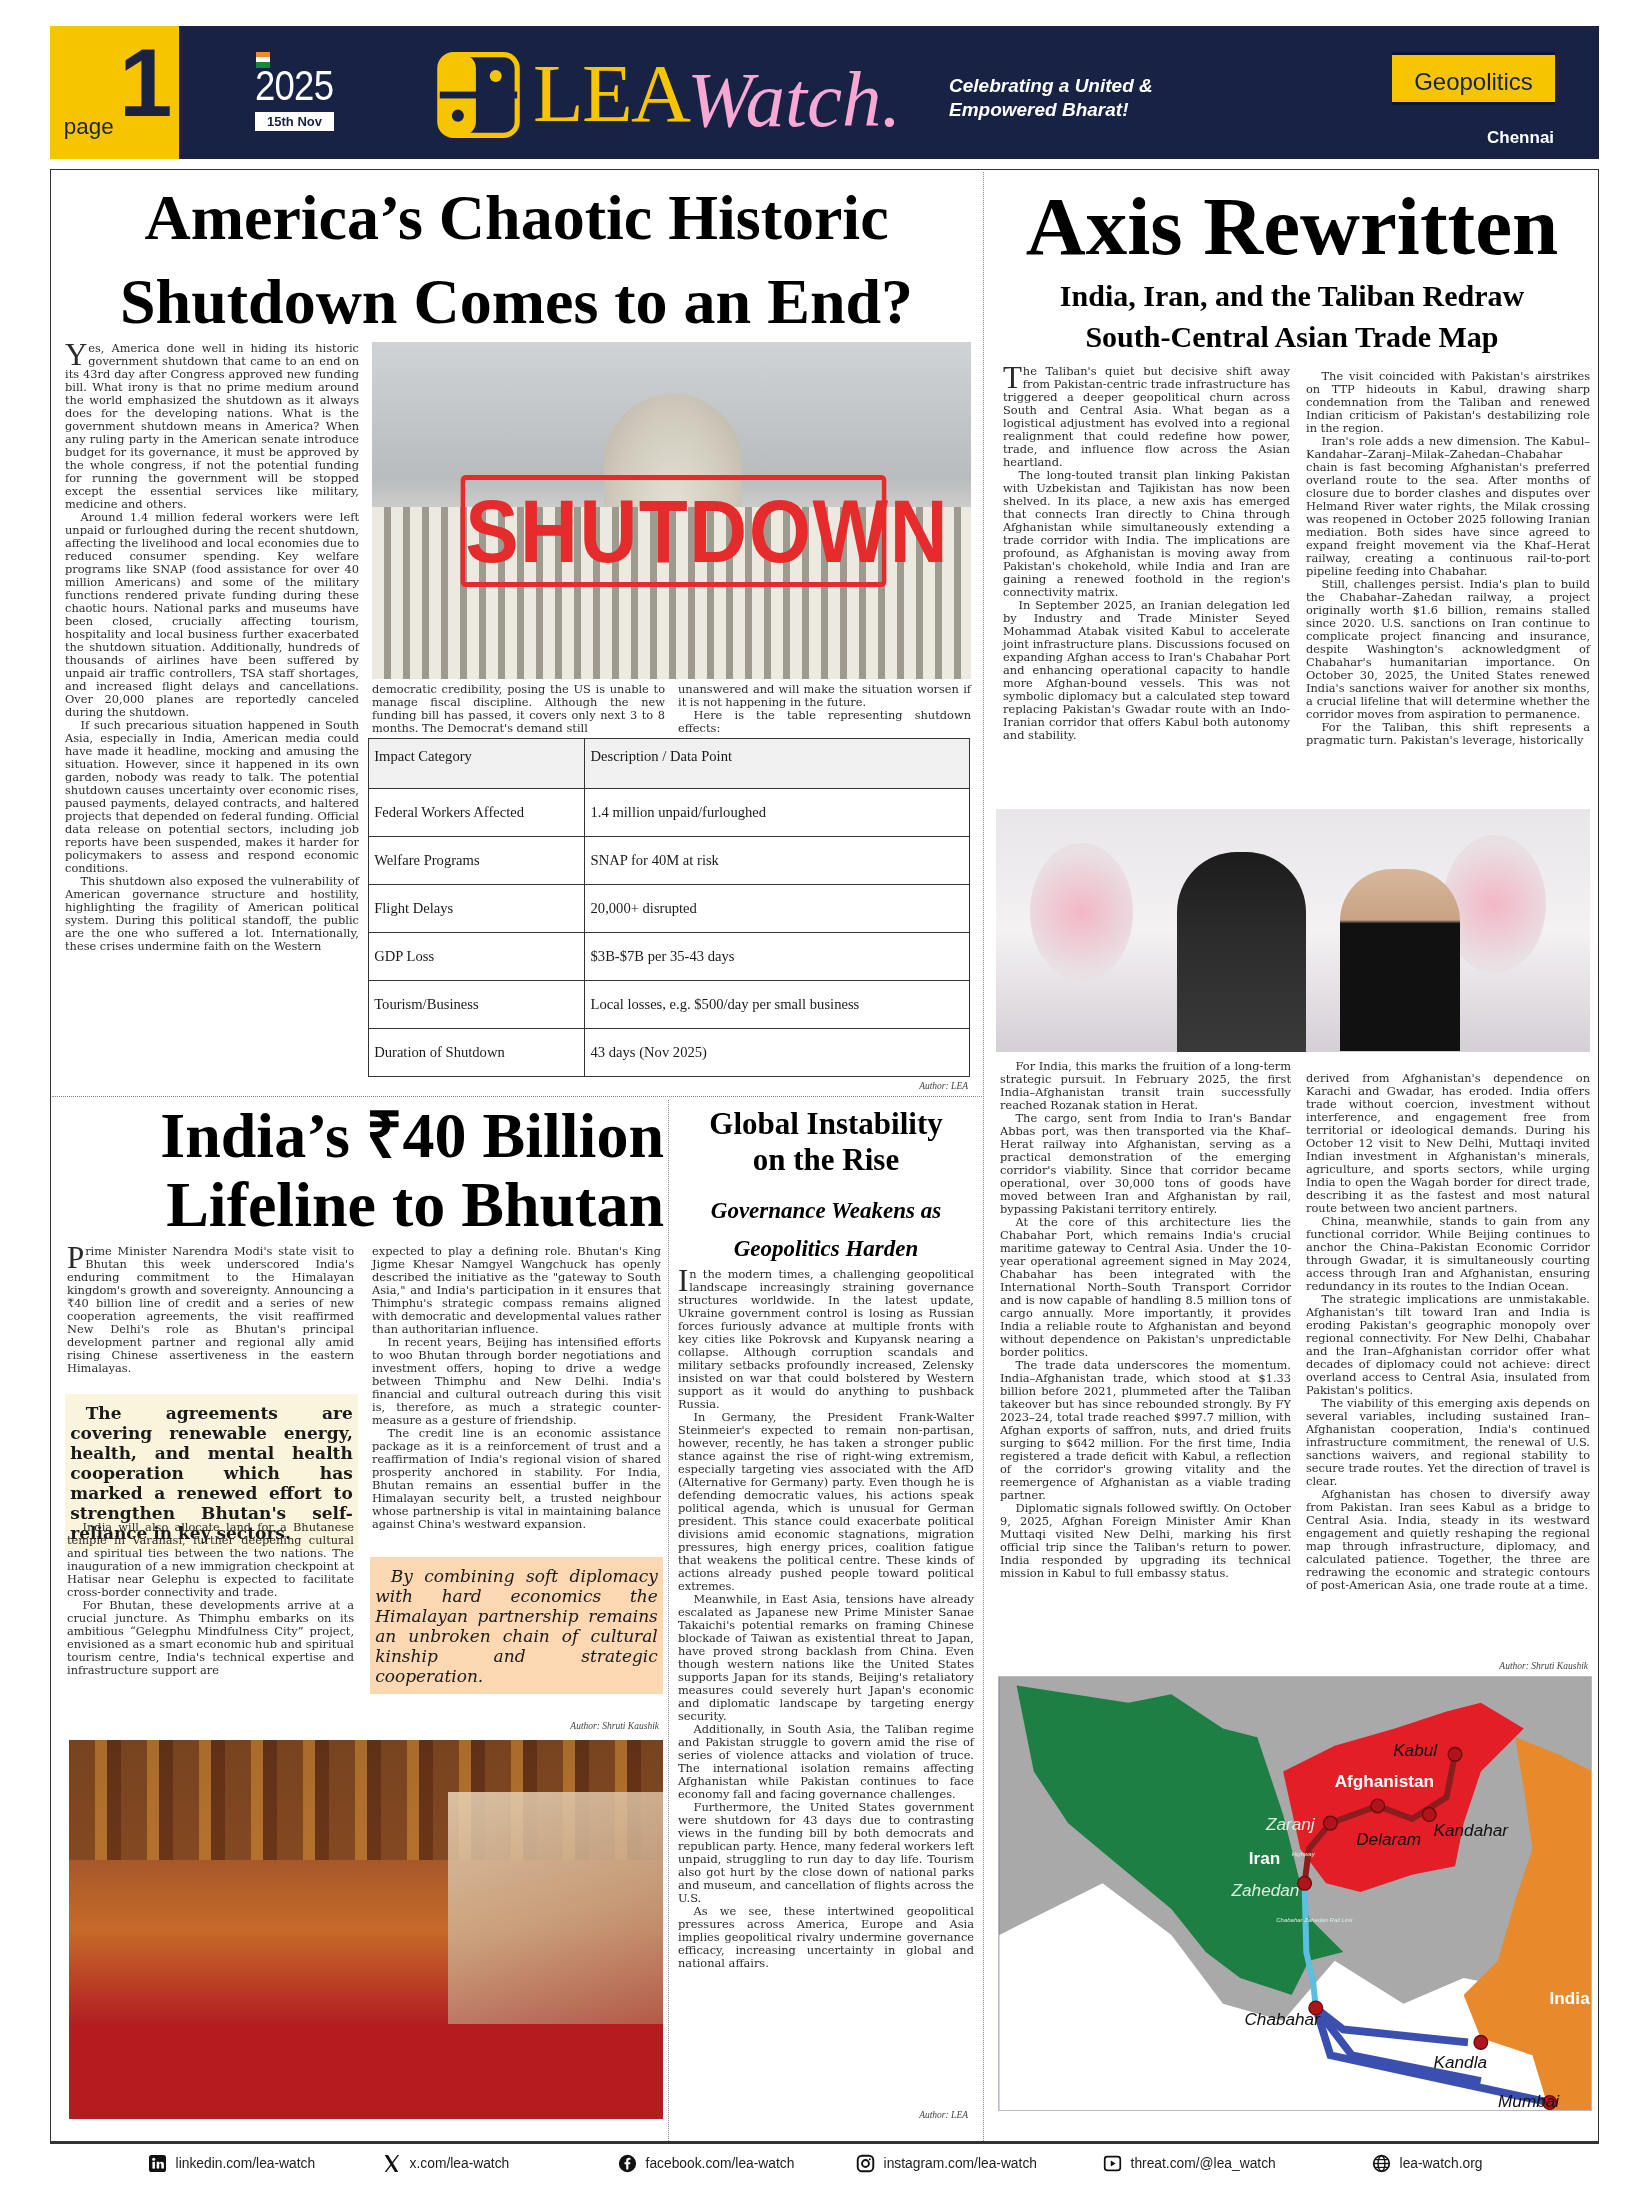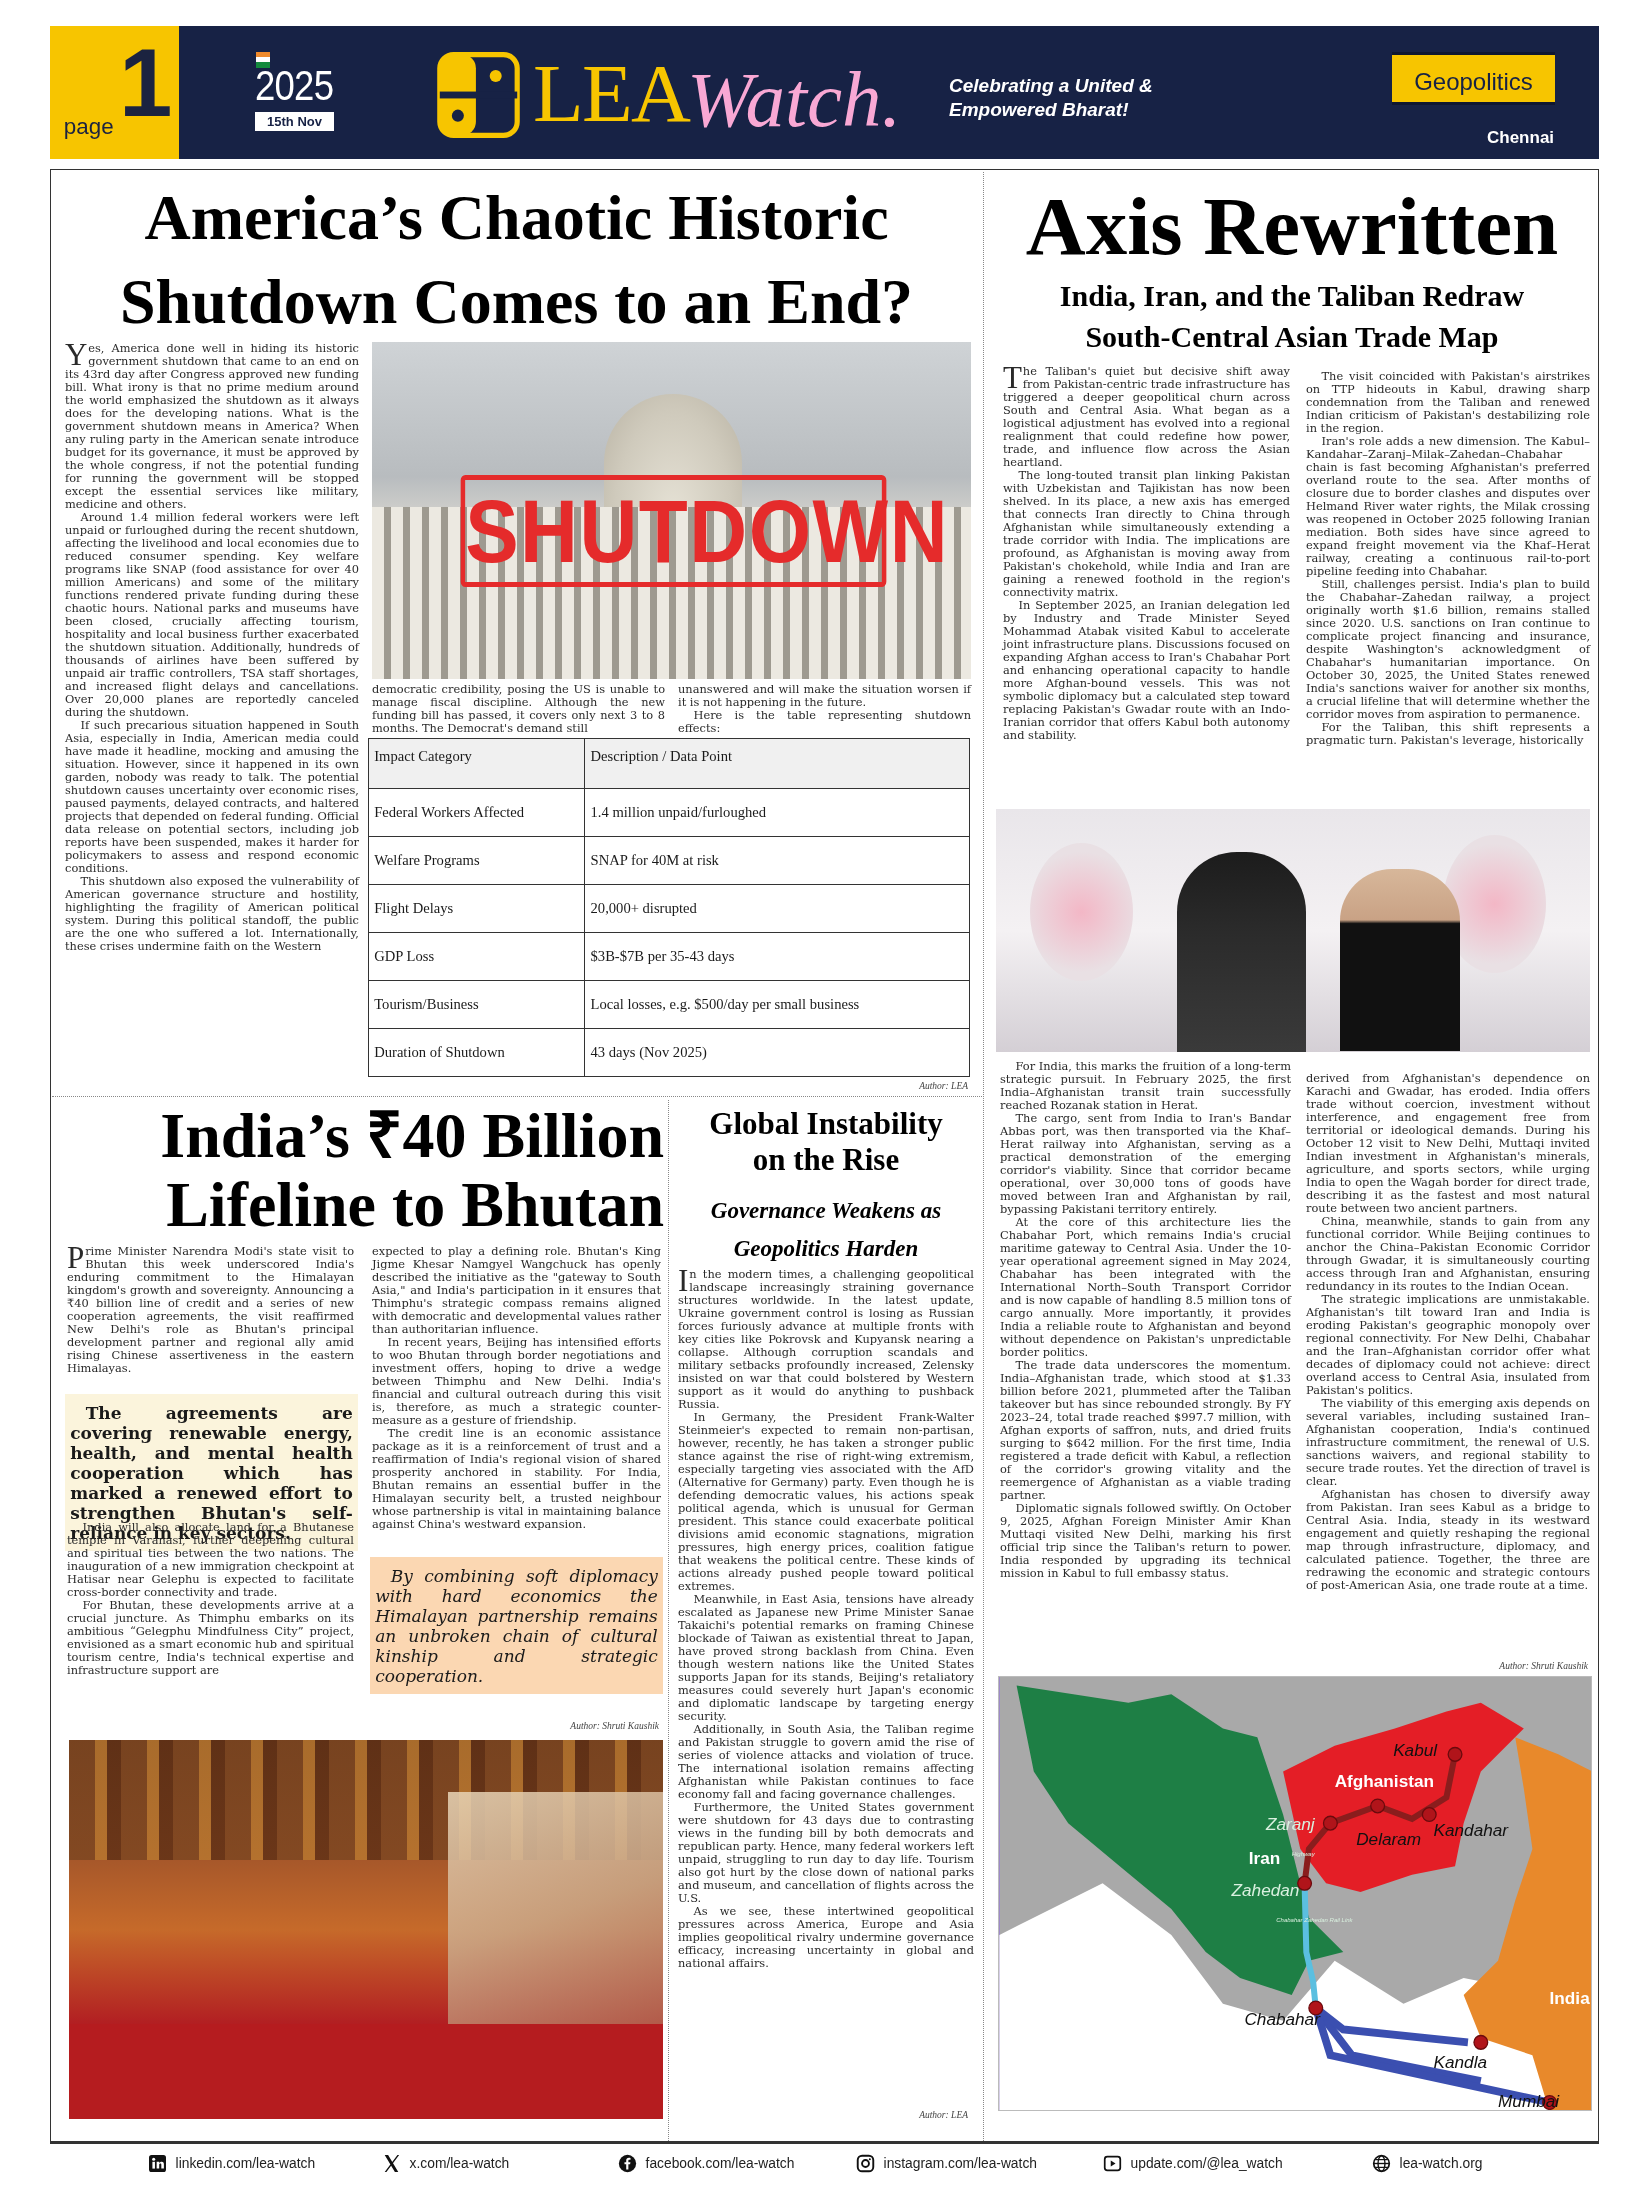--- a/index.html
+++ b/index.html
@@ -324,21 +324,21 @@
       </span>
     <span>instagram.com/lea-watch</span>
   </a>
   <a class="fi" style="left:1103px;">
     <span class="ico">
         <svg width="19" height="19" viewBox="0 0 22 22">
           <rect x="2" y="3" width="18" height="16" rx="3" fill="none" stroke="#111" stroke-width="2"></rect>
           <path d="M9 7.5v7l5.5-3.5z" fill="#111"></path>
         </svg>
       </span>
-    <span>update.com/@lea_watch</span>
+    <span>threat.com/@lea_watch</span>
   </a>
   <a class="fi" style="left:1372px;">
     <span class="ico">
         <svg width="19" height="19" viewBox="0 0 22 22">
           <circle cx="11" cy="11" r="9" fill="none" stroke="#111" stroke-width="2"></circle>
           <ellipse cx="11" cy="11" rx="4" ry="9" fill="none" stroke="#111" stroke-width="1.6"></ellipse>
           <line x1="2" y1="11" x2="20" y2="11" stroke="#111" stroke-width="1.6"></line>
           <line x1="4" y1="6.5" x2="18" y2="6.5" stroke="#111" stroke-width="1.4"></line>
           <line x1="4" y1="15.5" x2="18" y2="15.5" stroke="#111" stroke-width="1.4"></line>
         </svg>

